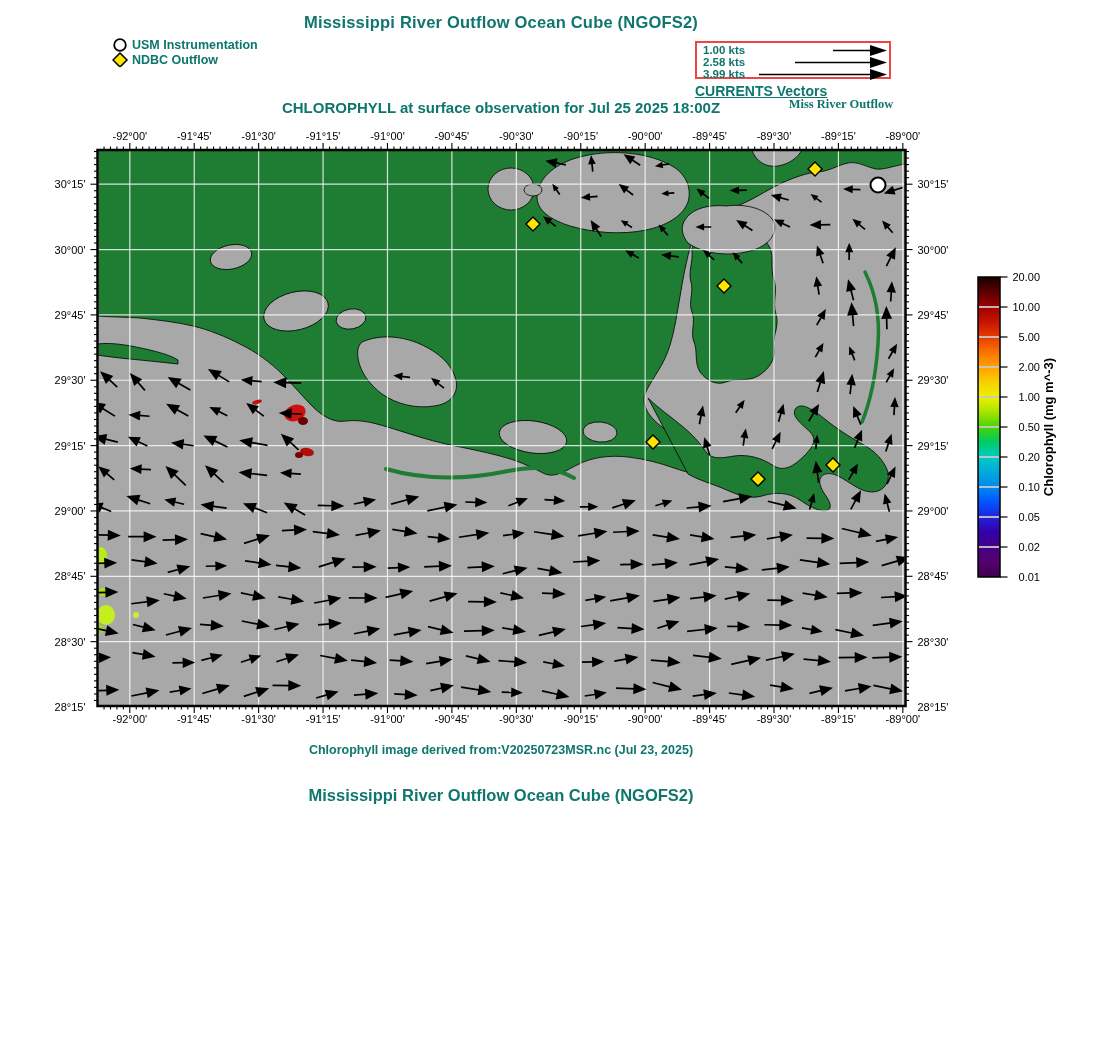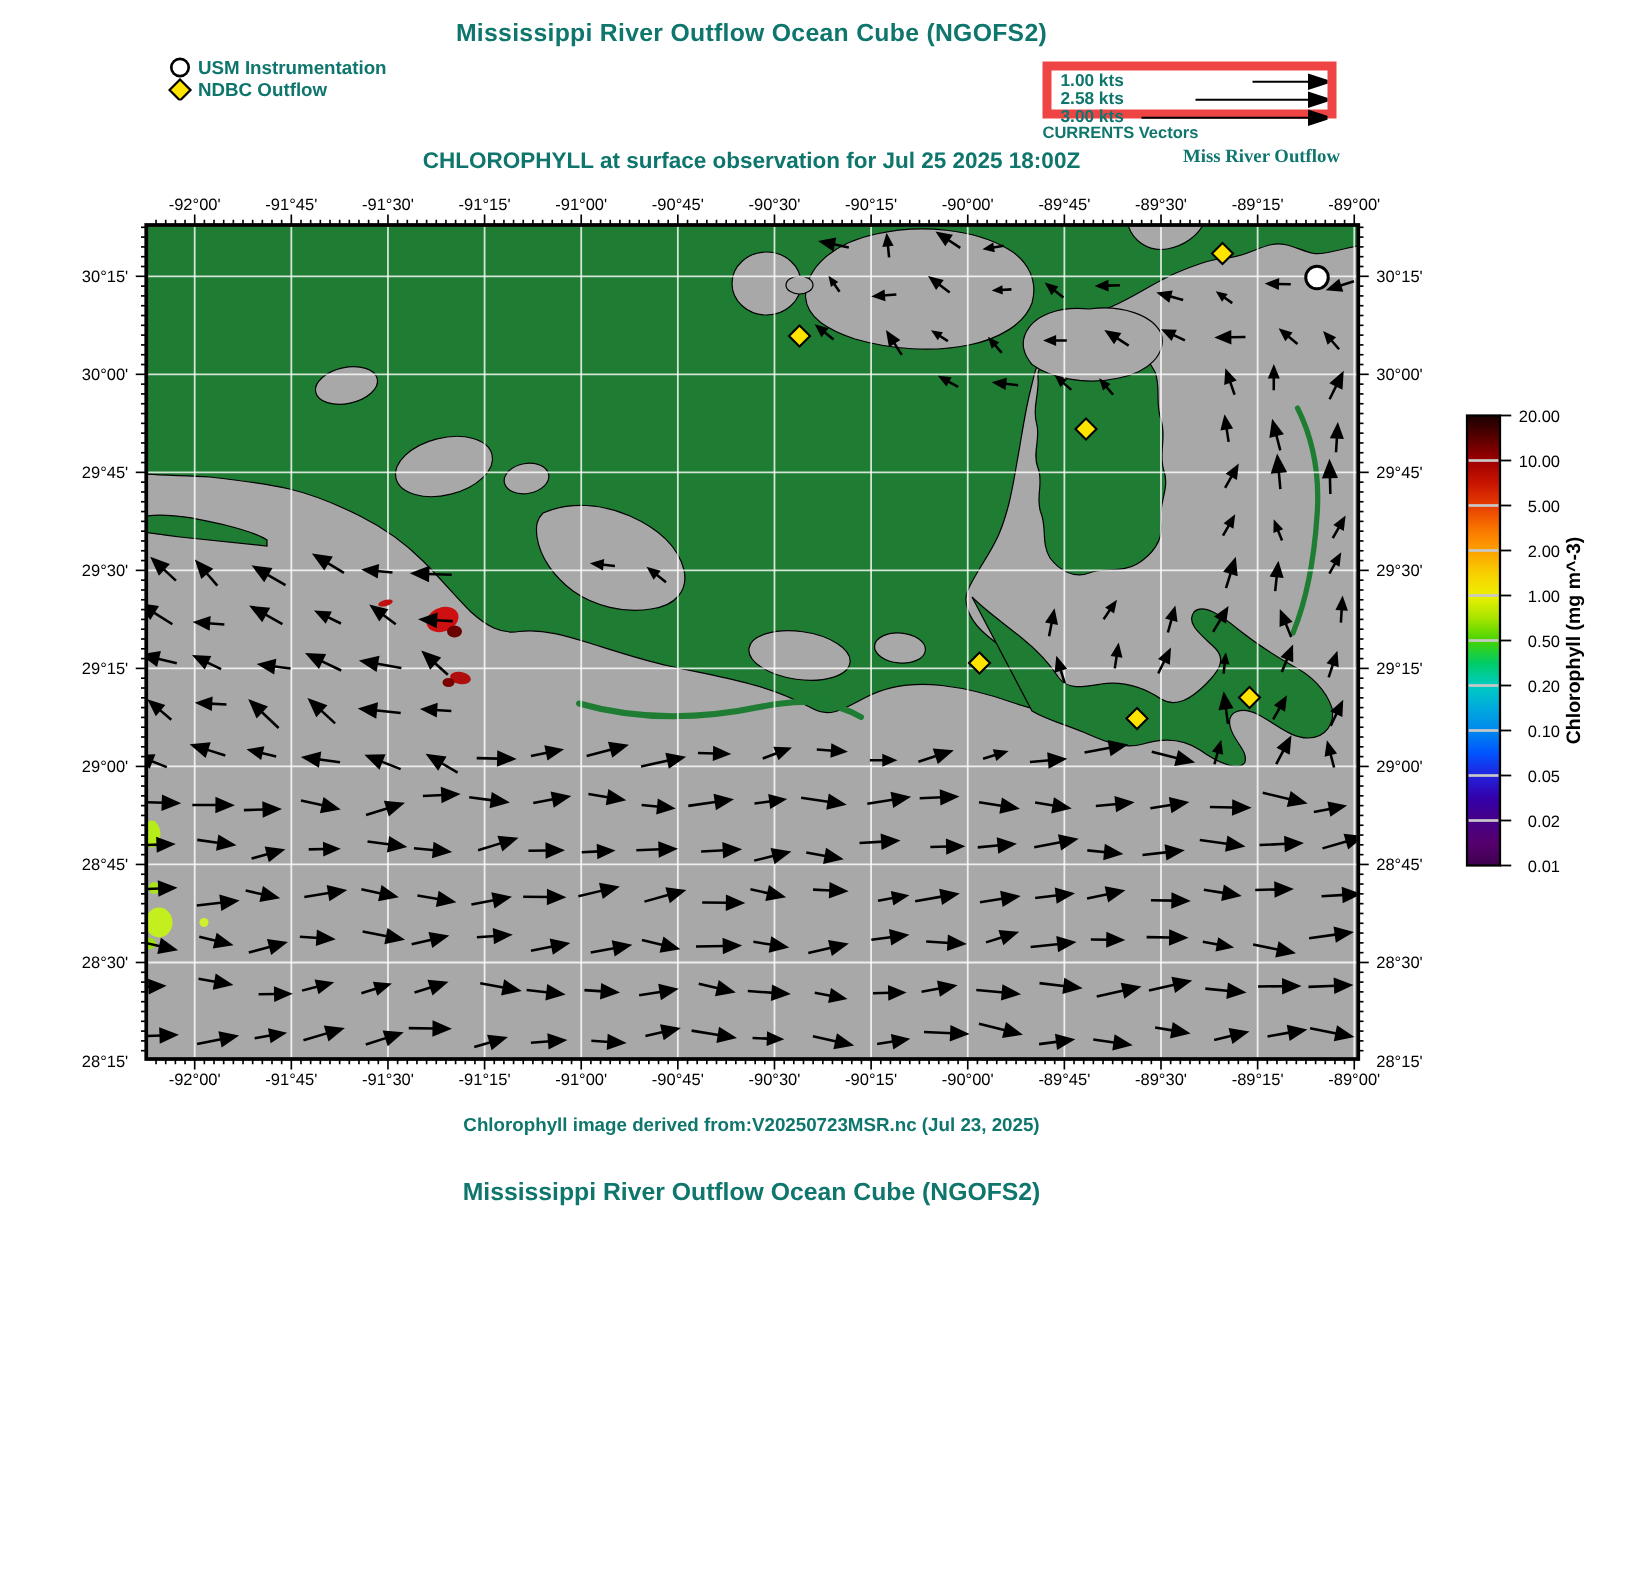--- a/index.html
+++ b/index.html
@@ -8,26 +8,26 @@
   .abs{position:absolute;}
   .fig-title{left:0;top:13px;width:1002px;text-align:center;
              font-size:16.5px;font-weight:bold;letter-spacing:0.2px;}
   .fig-subtitle{left:0;top:99px;width:1002px;text-align:center;
                 font-family:Liberation Sans, sans-serif;font-size:15px;font-weight:bold;}
   .outflow{left:781px;top:97px;width:120px;text-align:center;
            font-family:"Liberation Serif",serif;font-size:12.5px;font-weight:bold;}
   .legend{left:112px;top:37px;}
   .legend-row{display:flex;align-items:center;height:15px;}
   .legend-row span{font-size:12.5px;font-weight:bold;margin-left:3px;}
-  .cv-box{left:695px;top:41px;width:196px;height:38px;border:6px solid #ef4444;
+  .cv-box{left:695px;top:41px;width:196px;height:38px;border:2px solid #ef4444;
           background:#fff;display:flex;flex-direction:column;justify-content:space-around;
           padding:1px 0 1px 6px;box-sizing:border-box;}
   .cv-row{display:flex;align-items:center;height:12px;}
   .cv-row span{font-size:11.5px;font-weight:bold;width:52px;}
-  .cv-caption{left:695px;top:83px;font-size:11px;font-weight:bold;}
+  .cv-caption{left:695px;top:83px;font-size:14px;font-weight:bold;text-decoration:underline;}
   .fig-caption{left:0;top:743px;width:1002px;text-align:center;
                font-size:12.5px;font-weight:bold;}
   .fig-title2{left:0;top:786px;width:1002px;text-align:center;
               font-size:16.5px;font-weight:bold;}
   svg text{font-family:"Liberation Sans",sans-serif;}
   .tick-label{font-size:11px;fill:#000;}
   .cb-label{font-size:11px;fill:#000;}
   .cb-axis{font-size:13px;font-weight:bold;fill:#000;}
   .land{fill:var(--land,#1e7d32);stroke:#000;stroke-width:0.8;}
   .waterfill{fill:var(--water,#a8a8a8);}
@@ -65,21 +65,21 @@
       </svg>
     </div>
     <div class="cv-row">
       <span>2.58 kts</span>
       <svg class="cv-arrow" width="135" height="13">
         <line x1="40" y1="6.5" x2="117" y2="6.5" stroke="#000" stroke-width="1.3"></line>
         <polygon points="132,6.5 115,1 115,12" fill="#000"></polygon>
       </svg>
     </div>
     <div class="cv-row">
-      <span>3.00 kts</span>
+      <span>3.99 kts</span>
       <svg class="cv-arrow" width="135" height="13">
         <line x1="4" y1="6.5" x2="117" y2="6.5" stroke="#000" stroke-width="1.3"></line>
         <polygon points="132,6.5 115,1 115,12" fill="#000"></polygon>
       </svg>
     </div>
   </div>
   <div class="abs cv-caption">CURRENTS Vectors</div>
 
   <div class="abs fig-subtitle">CHLOROPHYLL at surface observation for Jul 25 2025 18:00Z</div>
   <div class="abs outflow">Miss River Outflow</div>

